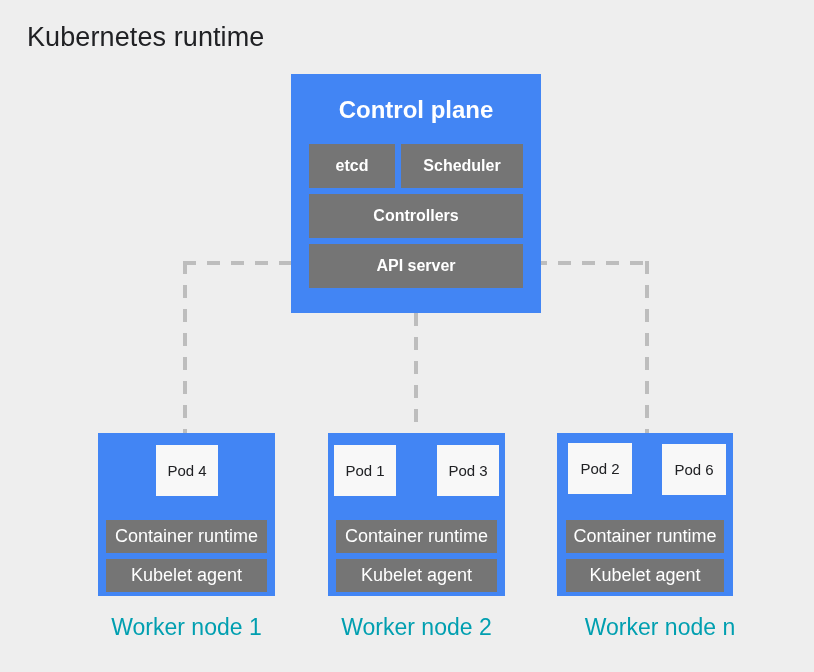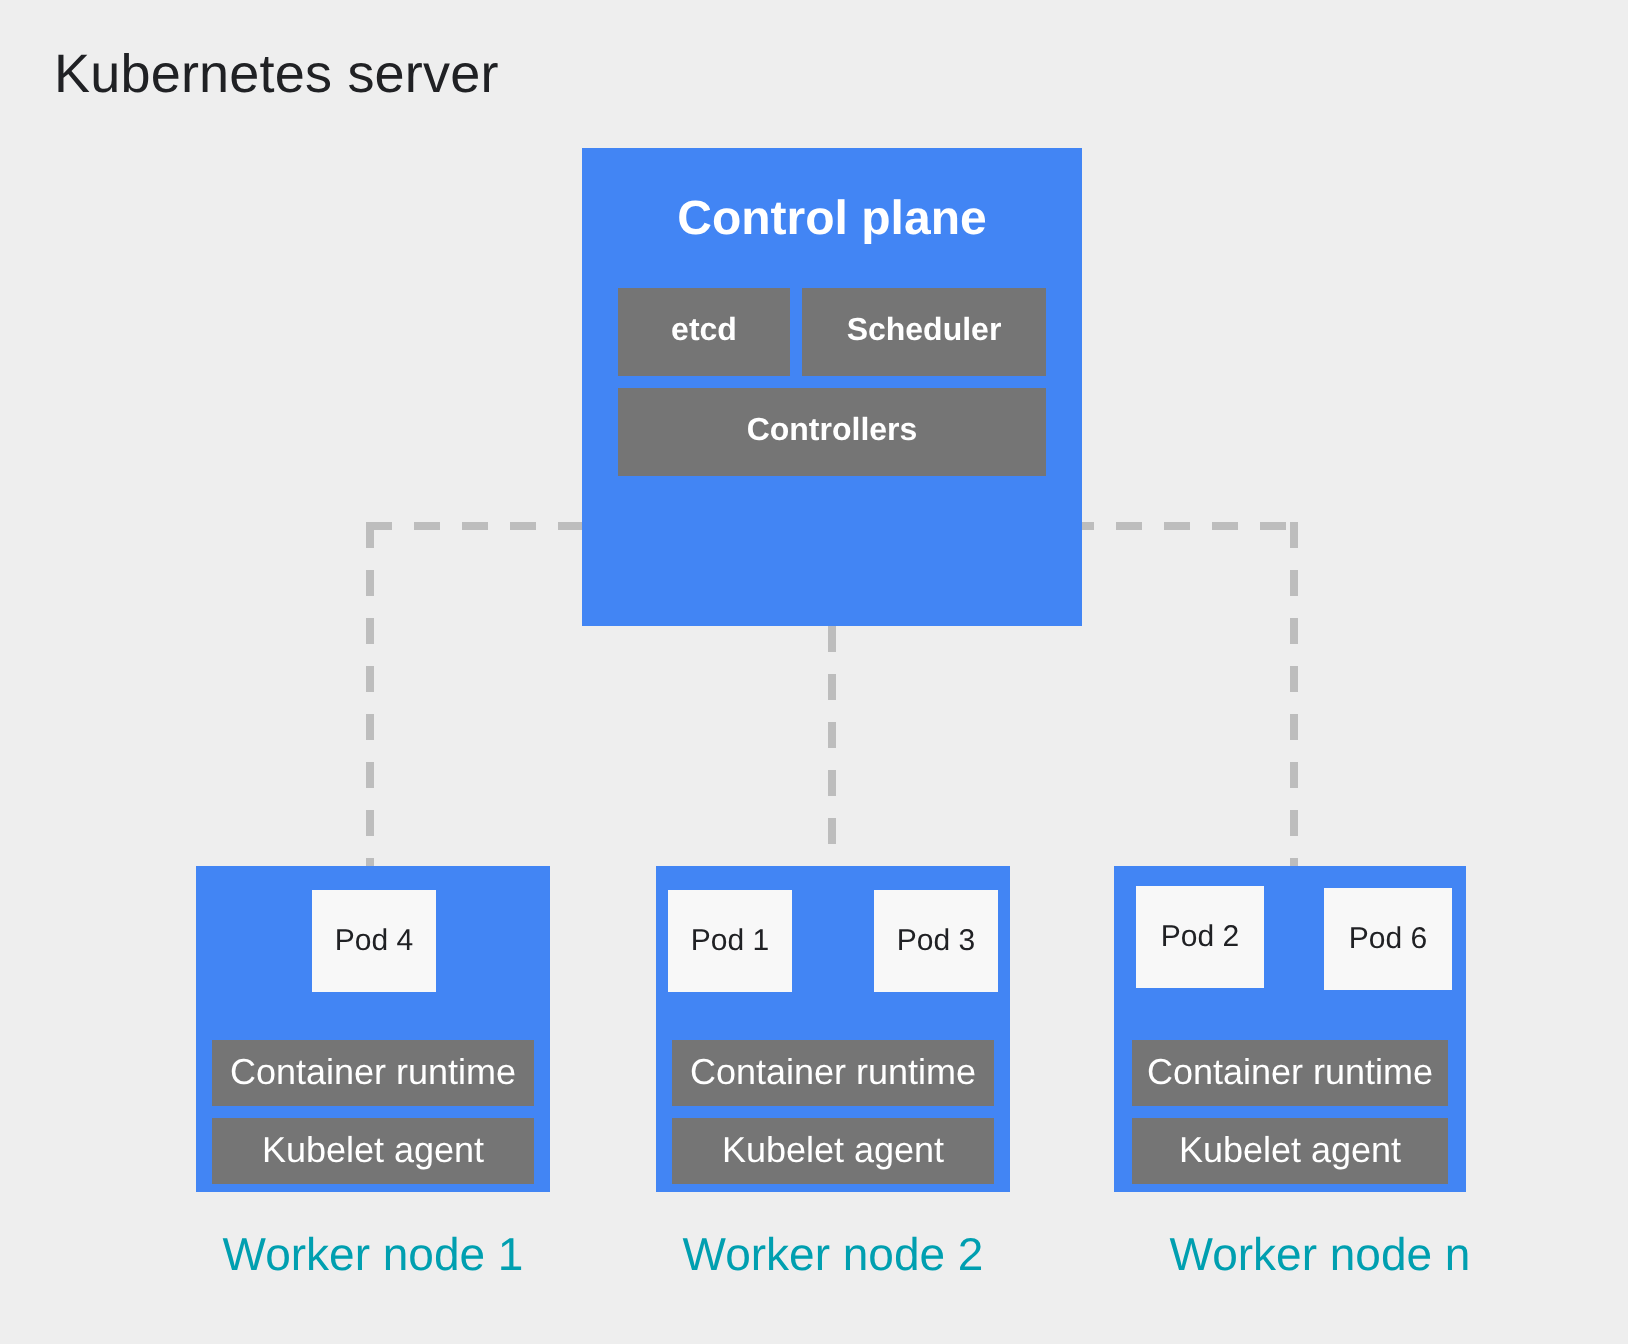--- a/index.html
+++ b/index.html
@@ -143,33 +143,34 @@
   }
   .label-1 { left: 98px;  top: 614px; width: 177px; }
   .label-2 { left: 328px; top: 614px; width: 177px; }
   .label-n { left: 572px; top: 614px; width: 176px; }
 </style>
 </head>
 <body>
 
 <div id="canvas">
 
-  <div class="title">Kubernetes server</div>
+  <div class="title">Kubernetes runtime</div>
 
   <div class="dash-h conn-left-h"></div>
   <div class="dash-v conn-left-v"></div>
   <div class="dash-v conn-mid-v"></div>
   <div class="dash-h conn-right-h"></div>
   <div class="dash-v conn-right-v"></div>
 
   <div class="control-plane">
     <div class="cp-title">Control plane</div>
     <div class="cp-box cp-etcd">etcd</div>
     <div class="cp-box cp-sched">Scheduler</div>
     <div class="cp-box cp-ctrl">Controllers</div>
+    <div class="cp-box cp-api">API server</div>
   </div>
 
   <div class="node node-1">
     <div class="pod pod-single">Pod 4</div>
     <div class="node-bar bar-runtime">Container runtime</div>
     <div class="node-bar bar-kubelet">Kubelet agent</div>
   </div>
   <div class="node-label label-1">Worker node 1</div>
 
   <div class="node node-2">

